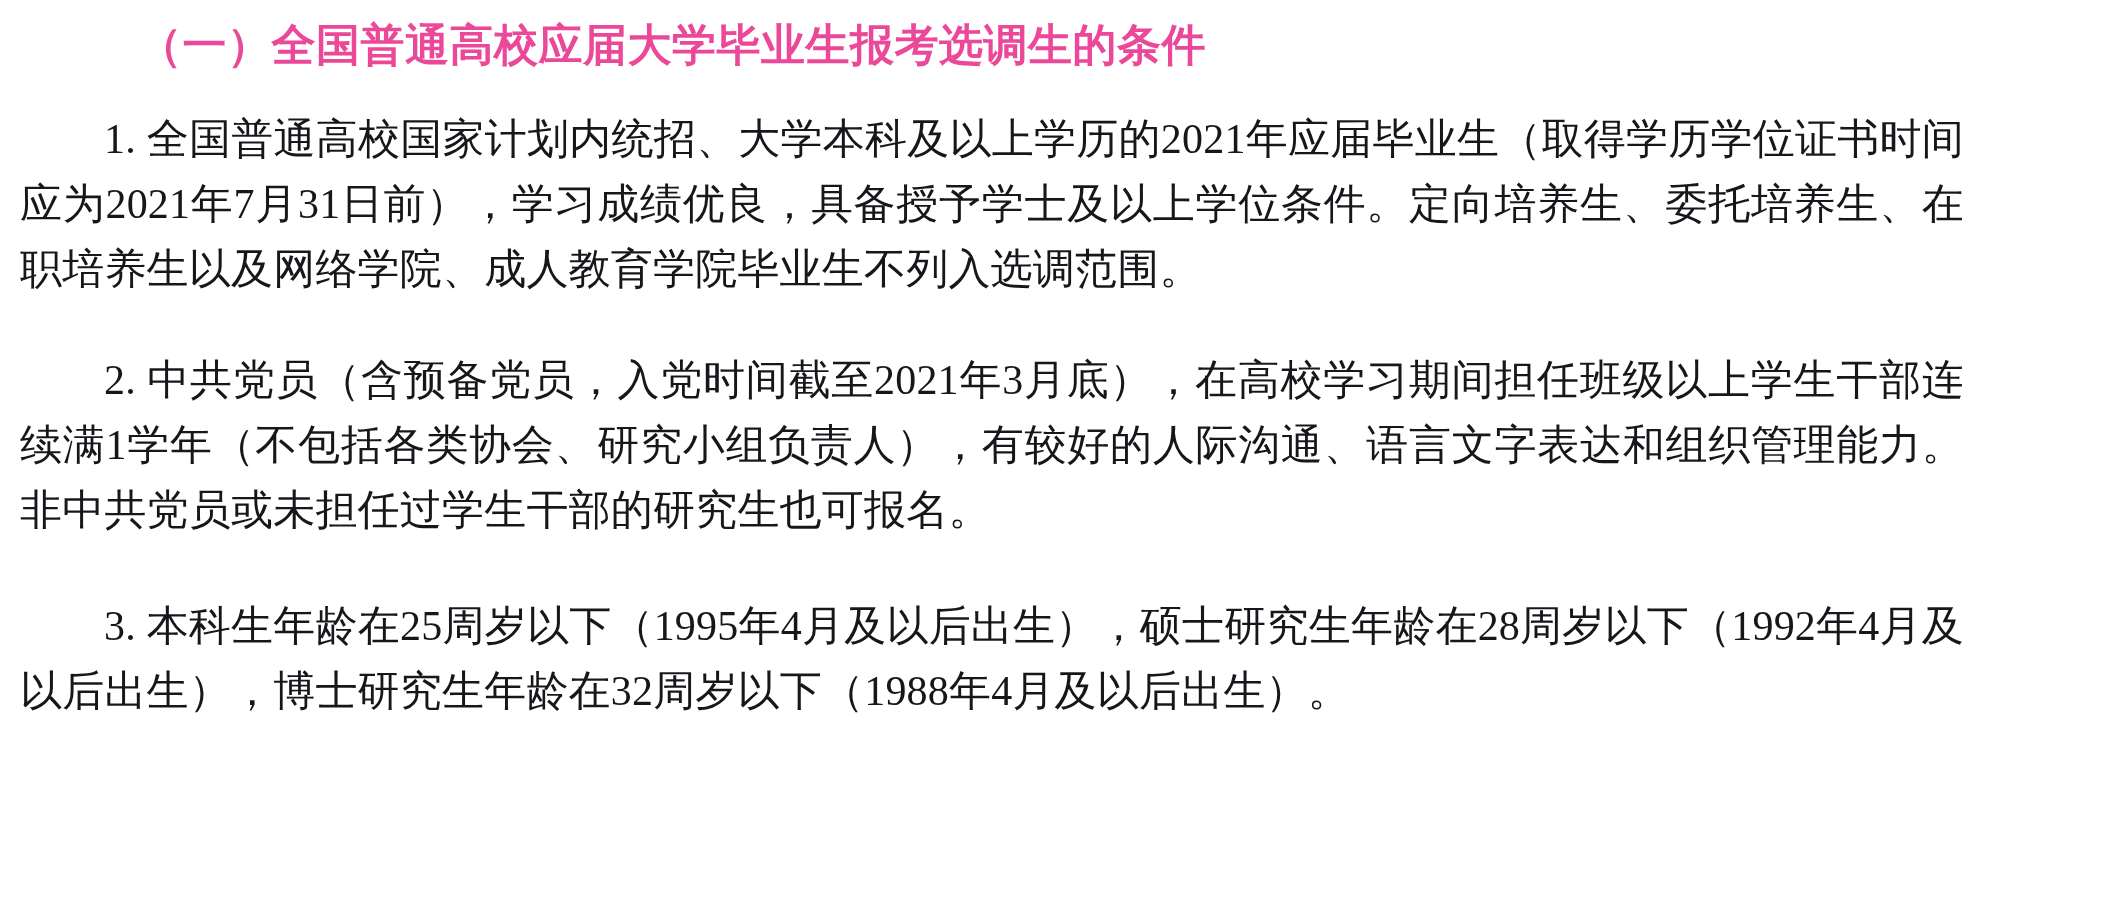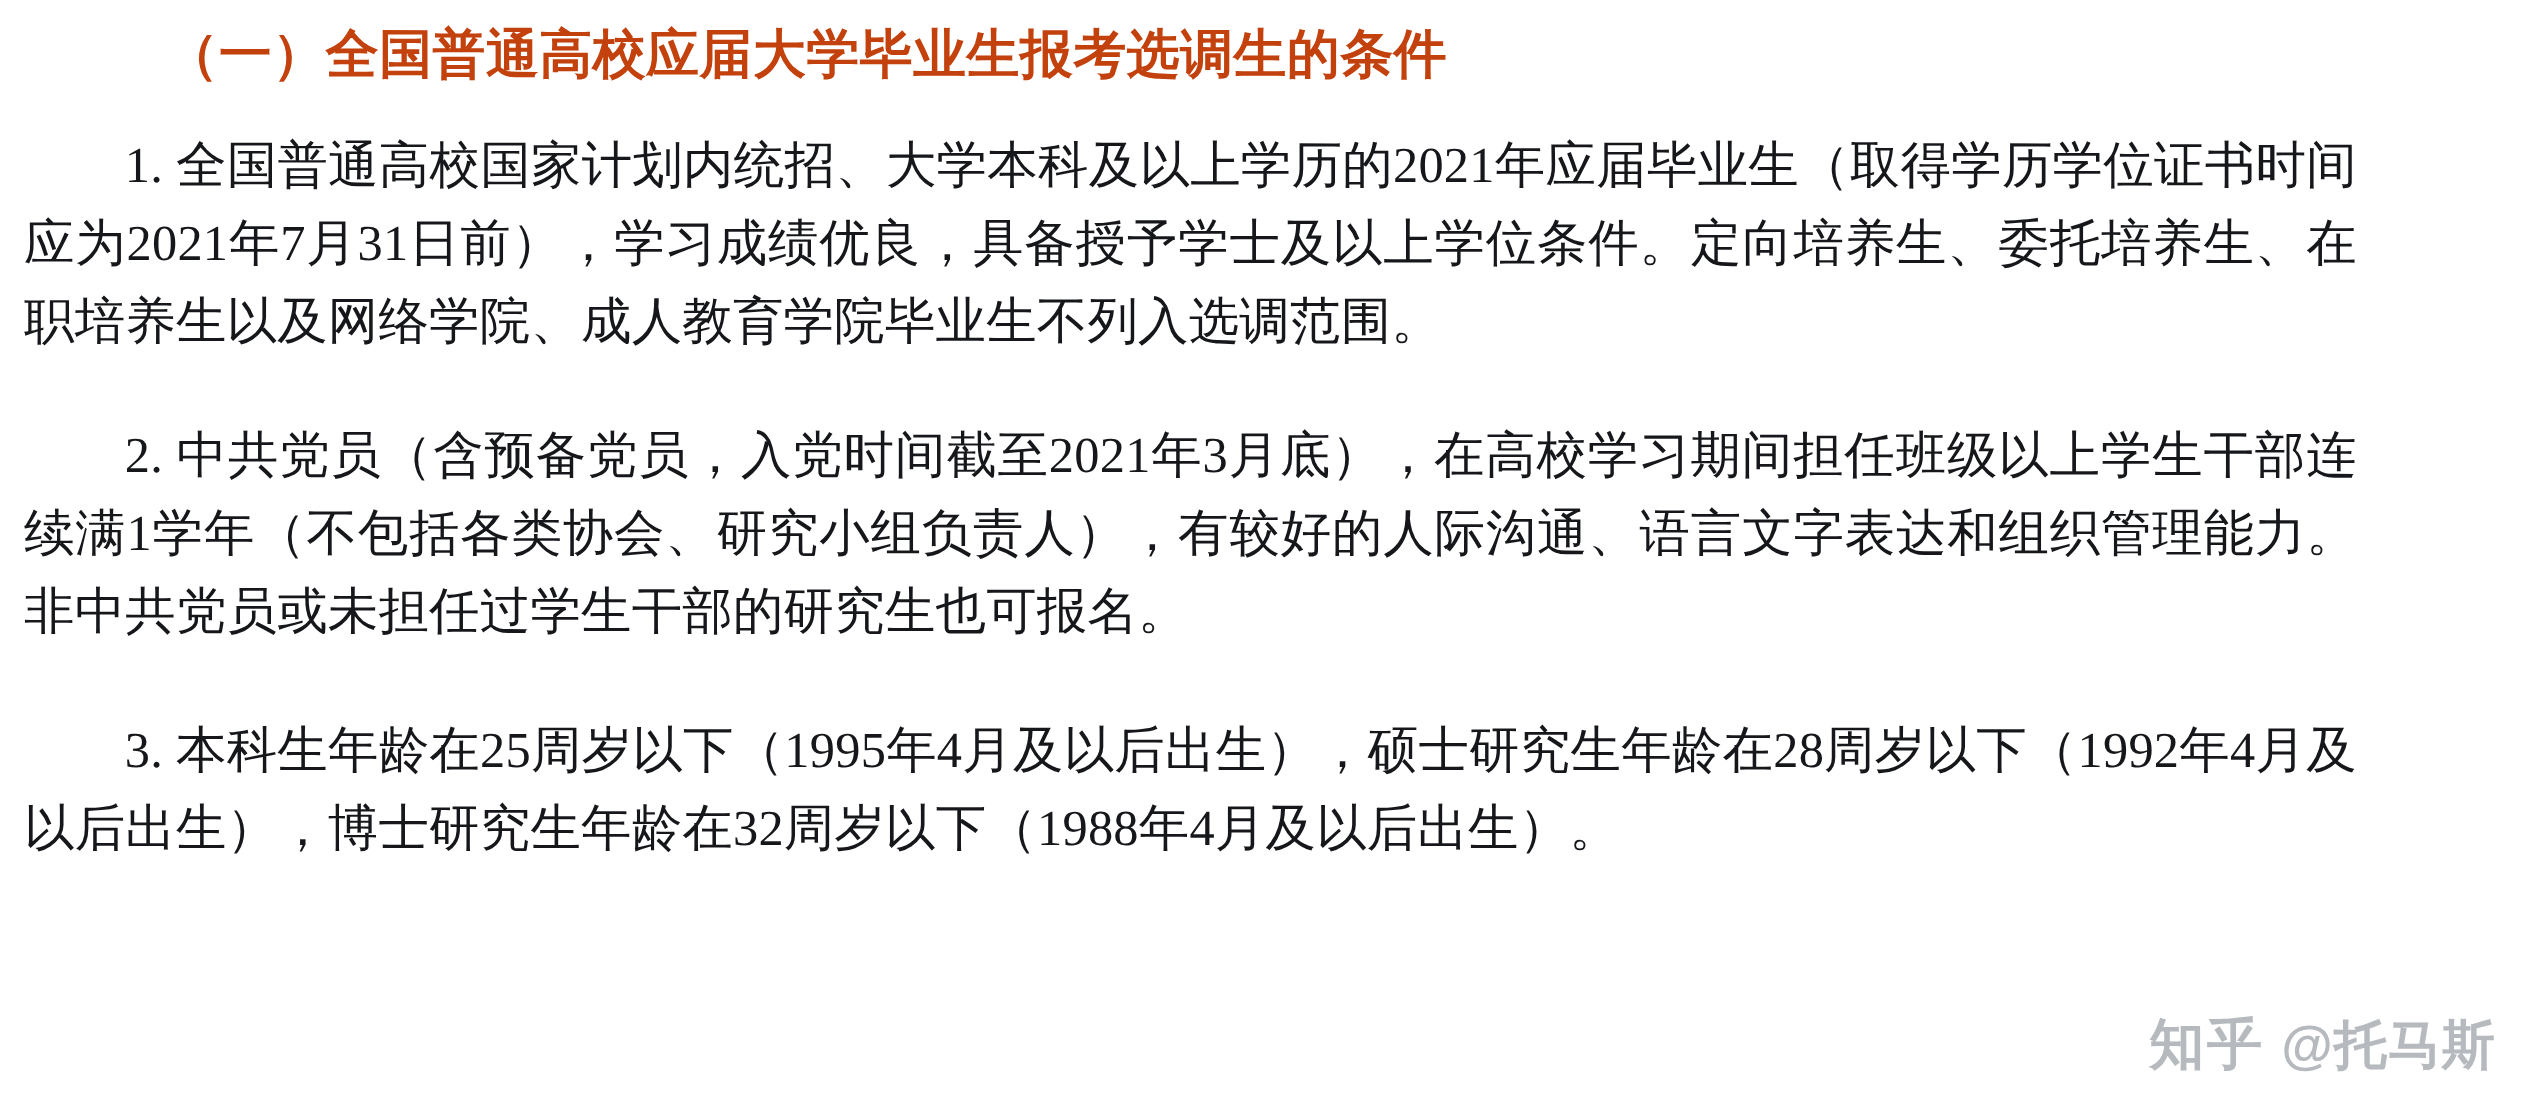--- a/index.html
+++ b/index.html
@@ -29,21 +29,21 @@
     width: 2114px;
     padding: 0;
   }
   .heading {
     font-size: 44px;
     font-weight: bold;
     line-height: 1.25;
     margin: 18px 12px 0 0;
     padding-left: 138px;
     letter-spacing: 0.5px;
-    color: #c2410c;
+    color: #ec4899;
   }
   .para {
     font-size: 42px;
     line-height: 1.55;
     color: #15171a;
     margin: 30px 0 0 0;
     padding: 0 150px 0 20px;
     text-align: justify;
     text-justify: inter-ideograph;
     letter-spacing: 0.2px;
@@ -91,18 +91,14 @@
     <div class="heading">（一）全国普通高校应届大学毕业生报考选调生的条件</div>
 
     <p class="para p1"><span class="indent"></span><span>1. 全国普通高校国家计划内统招、大学本科及以上学历的2021年应届毕业生（取得学历学位证书时间应为2021年7月31日前），学习成绩优良，具备授予学士及以上学位条件。定向培养生、委托培养生、在职培养生以及网络学院、成人教育学院毕业生不列入选调范围。</span></p>
 
     <p class="para p2"><span class="indent"></span><span>2. 中共党员（含预备党员，入党时间截至2021年3月底），在高校学习期间担任班级以上学生干部连续满1学年（不包括各类协会、研究小组负责人），有较好的人际沟通、语言文字表达和组织管理能力。非中共党员或未担任过学生干部的研究生也可报名。</span></p>
 
     <p class="para p3"><span class="indent"></span><span>3. 本科生年龄在25周岁以下（1995年4月及以后出生），硕士研究生年龄在28周岁以下（1992年4月及以后出生），博士研究生年龄在32周岁以下（1988年4月及以后出生）。</span></p>
 
   </div>
 
-  <div class="watermark">
-    <span class="zhihu-logo">知乎</span>
-    <span class="handle">@托马斯</span>
-  </div>
 
 </div>
 
 </body></html>

